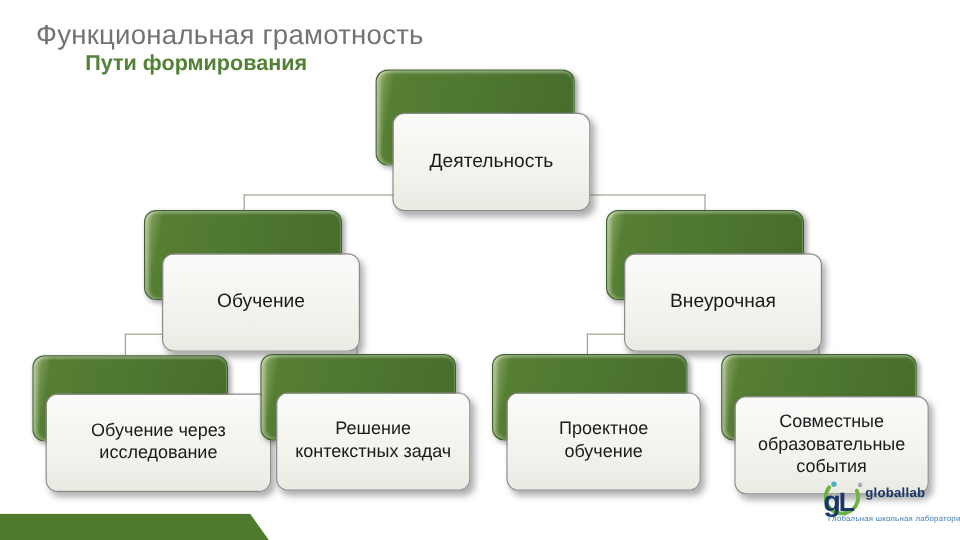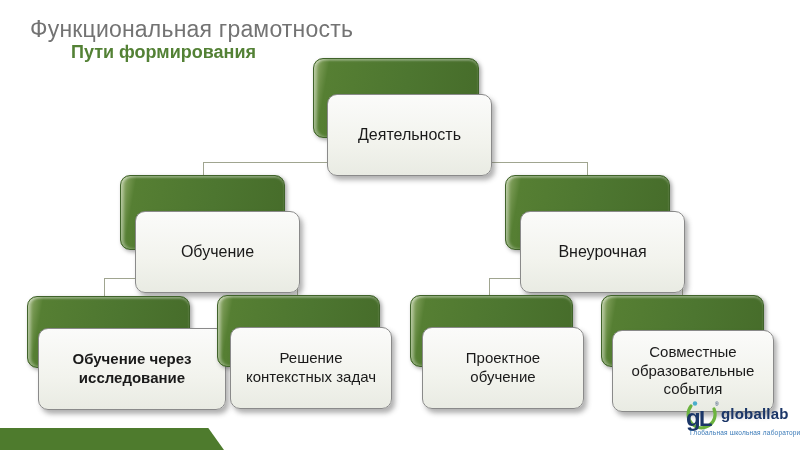--- a/index.html
+++ b/index.html
@@ -37,21 +37,21 @@
   .lvl2 .front{font-size:16px;}
   .lvl3 .front{font-size:15px;line-height:1.25;padding:0 14px;box-sizing:border-box;}
   
   #n-root  .back{left:313px;top:58px;width:164px;height:78px;}
   #n-root  .front{left:327px;top:70px;width:163px;height:80px;}
   #n-ur    .back{left:120px;top:175px;width:163px;height:73px;}
   #n-ur    .front{left:135px;top:187px;width:163px;height:80px;}
   #n-vn    .back{left:505px;top:175px;width:163px;height:73px;}
   #n-vn    .front{left:520px;top:187px;width:163px;height:80px;}
   #n-c1    .back{left:27px;top:296px;width:161px;height:70px;}
-  #n-c1    .front{left:38px;top:304px;width:188px;height:82px;font-weight:bold;}
+  #n-c1    .front{left:38px;top:304px;width:188px;height:82px;}
   #n-c2    .back{left:217px;top:295px;width:161px;height:70px;}
   #n-c2    .front{left:230px;top:303px;width:162px;height:82px;}
   #n-c3    .back{left:410px;top:295px;width:161px;height:70px;}
   #n-c3    .front{left:422px;top:303px;width:162px;height:82px;}
   #n-c4    .back{left:601px;top:295px;width:161px;height:70px;}
   #n-c4    .front{left:612px;top:306px;width:162px;height:82px;}
   
   .conn{position:absolute;background:#a0a590;}
   .v{width:1px;}
   .h{height:1px;}
@@ -69,21 +69,21 @@
   #cv-c4  {left:682px;top:278px;height:18px;}
   
   .banner{
     position:absolute;left:0;top:428px;width:224px;height:22px;background:#4e7b2d;
     clip-path:polygon(0 0,93% 0,100% 100%,0 100%);
   }
   
   .logo{position:absolute;left:683px;top:398px;width:117px;height:46px;}
   .logo-mark{position:absolute;left:0;top:2px;width:38px;height:34px;}
   .logo-word{
-    position:absolute;left:38px;top:7px;font-size:15px;font-weight:bold;color:#1b3668;
+    position:absolute;left:38px;top:7px;font-size:11px;font-weight:bold;color:#1b3668;
     letter-spacing:0.2px;
   }
   .logo-tagline{
     position:absolute;left:7px;top:31px;width:110px;font-size:6.5px;color:#3a7ab8;
     letter-spacing:0.2px;white-space:nowrap;
   }
 </style>
 </head>
 <body>
 

